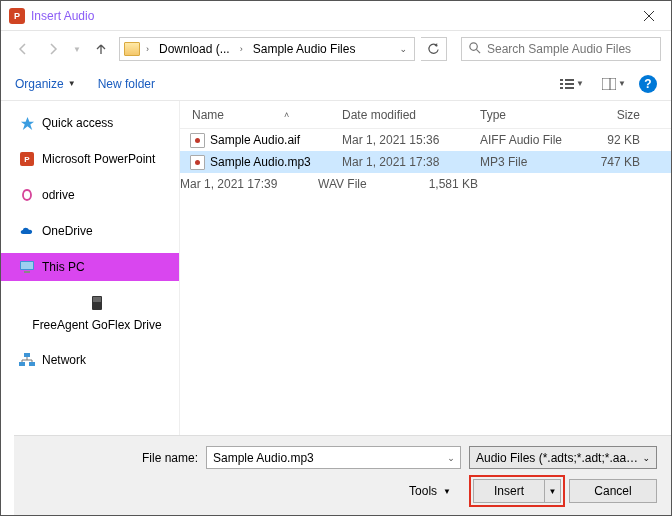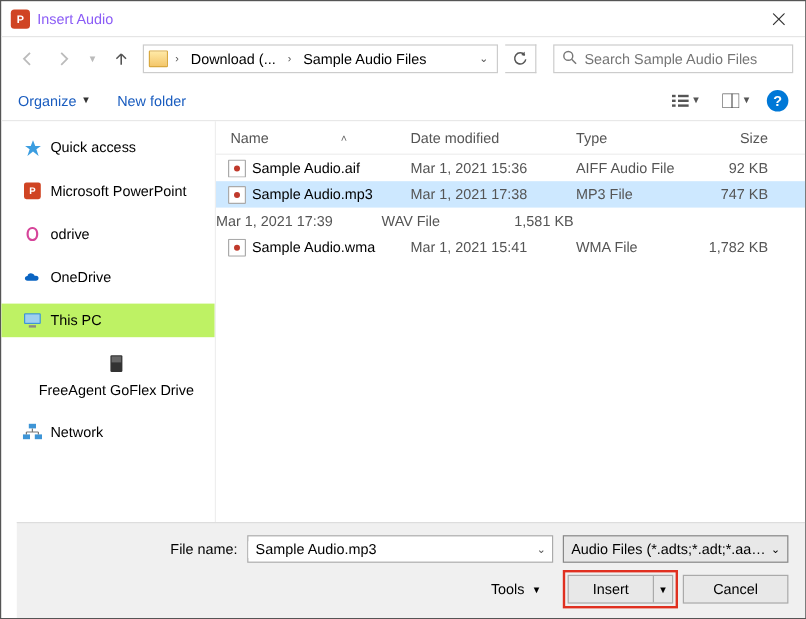--- a/index.html
+++ b/index.html
@@ -23,21 +23,21 @@
 .searchbox .sicon { color: #666; }
 .toolbar { height: 34px; display: flex; align-items: center; padding: 0 14px; gap: 22px; border-bottom: 1px solid #e8e8e8; }
 .toolbar .tbtn { color: #195cbf; cursor: pointer; display: flex; align-items: center; gap: 4px; }
 .toolbar .tbtn .tri { font-size: 8px; color: #333; }
 .toolbar .right { margin-left: auto; display: flex; align-items: center; gap: 8px; }
 .toolbar .vbtn { width: 34px; height: 22px; border: 1px solid transparent; display: flex; align-items: center; justify-content: center; cursor: pointer; color: #555; gap: 2px; }
 .toolbar .help { width: 18px; height: 18px; border-radius: 50%; background: #0078d7; color: #fff; display: flex; align-items: center; justify-content: center; font-weight: bold; font-size: 12px; cursor: pointer; }
 .main { display: flex; height: 338px; }
 .sidebar { width: 178px; padding: 8px 0; overflow: hidden; }
 .sb-item { display: flex; align-items: center; gap: 7px; padding: 6px 4px 6px 18px; cursor: pointer; color: #000; }
-.sb-item.selected { background: #bef264; }
+.sb-item.selected { background: #d946ef; }
 .sb-ic { width: 16px; height: 16px; flex-shrink: 0; display: flex; align-items: center; justify-content: center; }
 .filepane { flex: 1; border-left: 1px solid #eee; position: relative; }
 .cols { display: flex; height: 28px; align-items: center; border-bottom: 1px solid #eee; color: #555; font-size: 12px; }
 .col-name { width: 162px; padding-left: 12px; display: flex; align-items: center; gap: 60px; }
 .col-name .sort { font-size: 9px; color: #666; }
 .col-date { width: 138px; }
 .col-type { width: 100px; }
 .col-size { width: 70px; text-align: right; padding-right: 10px; }
 .row { display: flex; height: 22px; align-items: center; font-size: 12px; }
 .row.selected { background: #cde8ff; }
@@ -249,31 +249,20 @@
         </div>
       <div class="c-date">Mar 1, 2021 17:38</div>
       <div class="c-type">MP3 File</div>
       <div class="c-size">747 KB</div>
     </div>
     <div class="row">
       <div class="c-date">Mar 1, 2021 17:39</div>
       <div class="c-type">WAV File</div>
       <div class="c-size">1,581 KB</div>
     </div>
-    <div class="row">
-      <div class="c-name">
-          <div class="fic">
-            <div class="dot"></div>
-          </div>
-          <span>Sample Audio.wma</span>
-        </div>
-      <div class="c-date">Mar 1, 2021 15:41</div>
-      <div class="c-type">WMA File</div>
-      <div class="c-size">1,782 KB</div>
-    </div>
   </div>
 </div>
 
 <div class="footer">
   <div class="footer-row1">
     <div class="lbl">File name:</div>
     <div class="fname">
       <input value="Sample Audio.mp3" style="">
       <span class="dd">⌄</span>
     </div>

